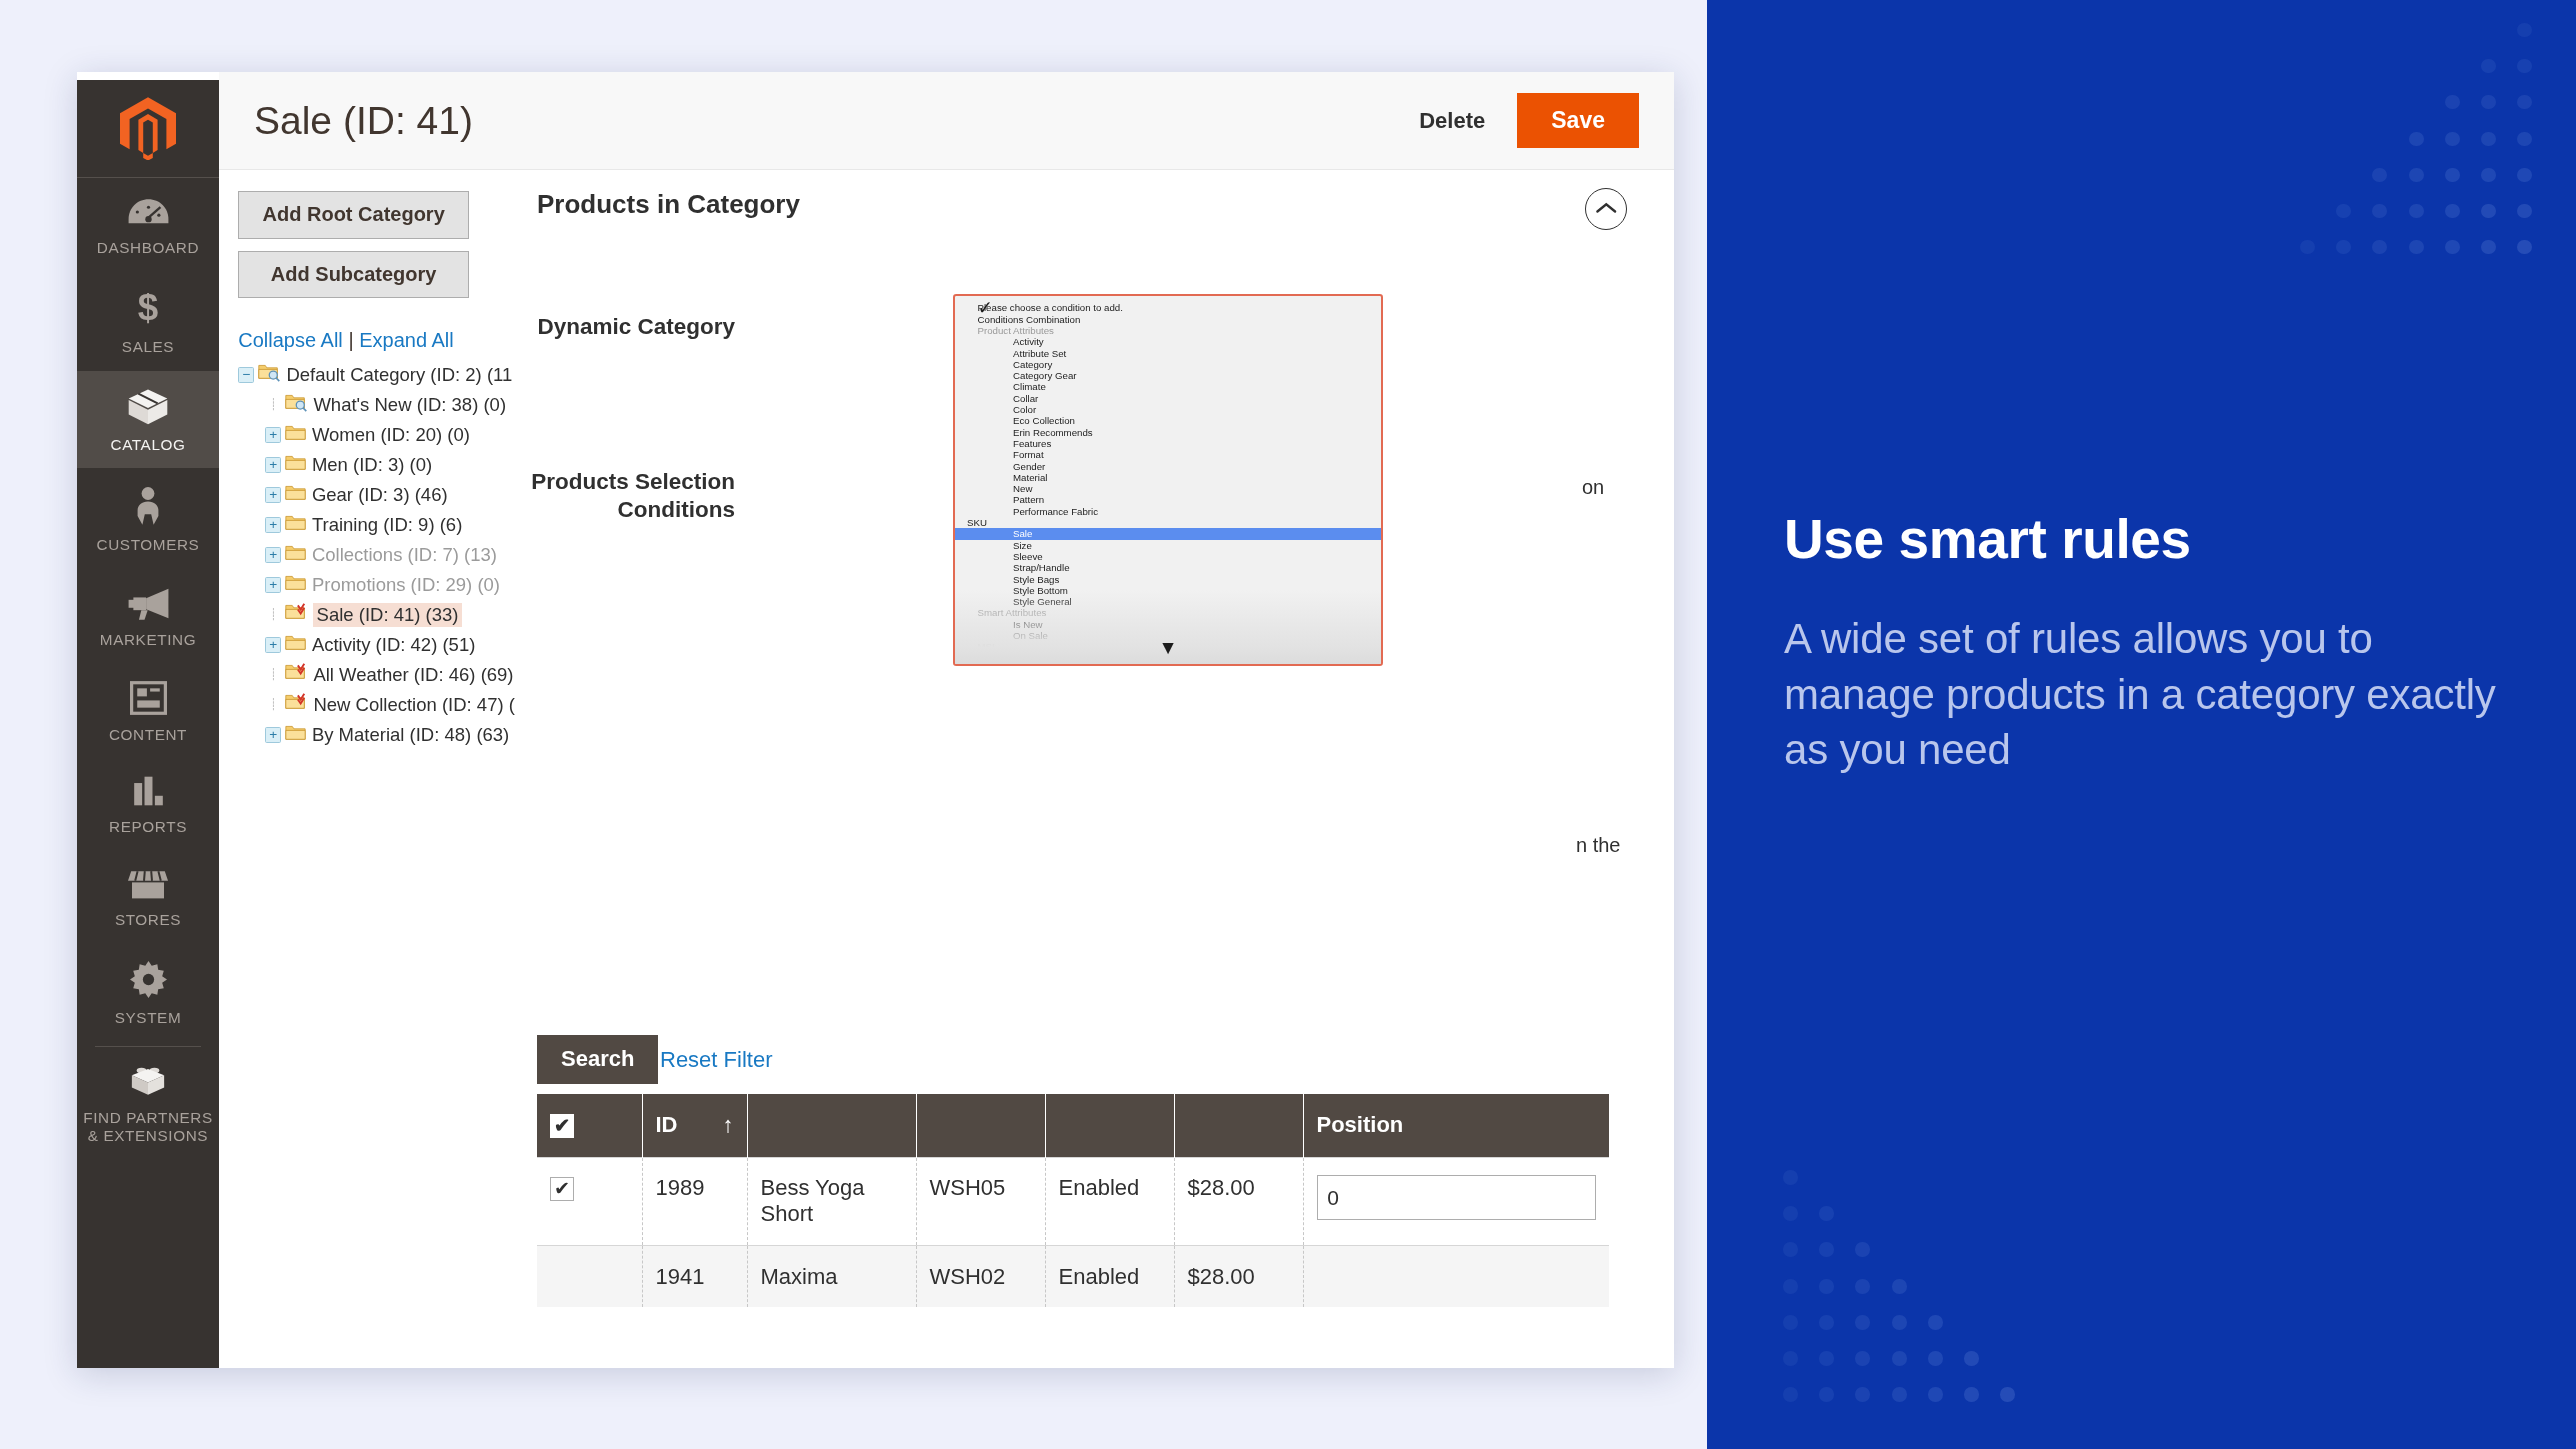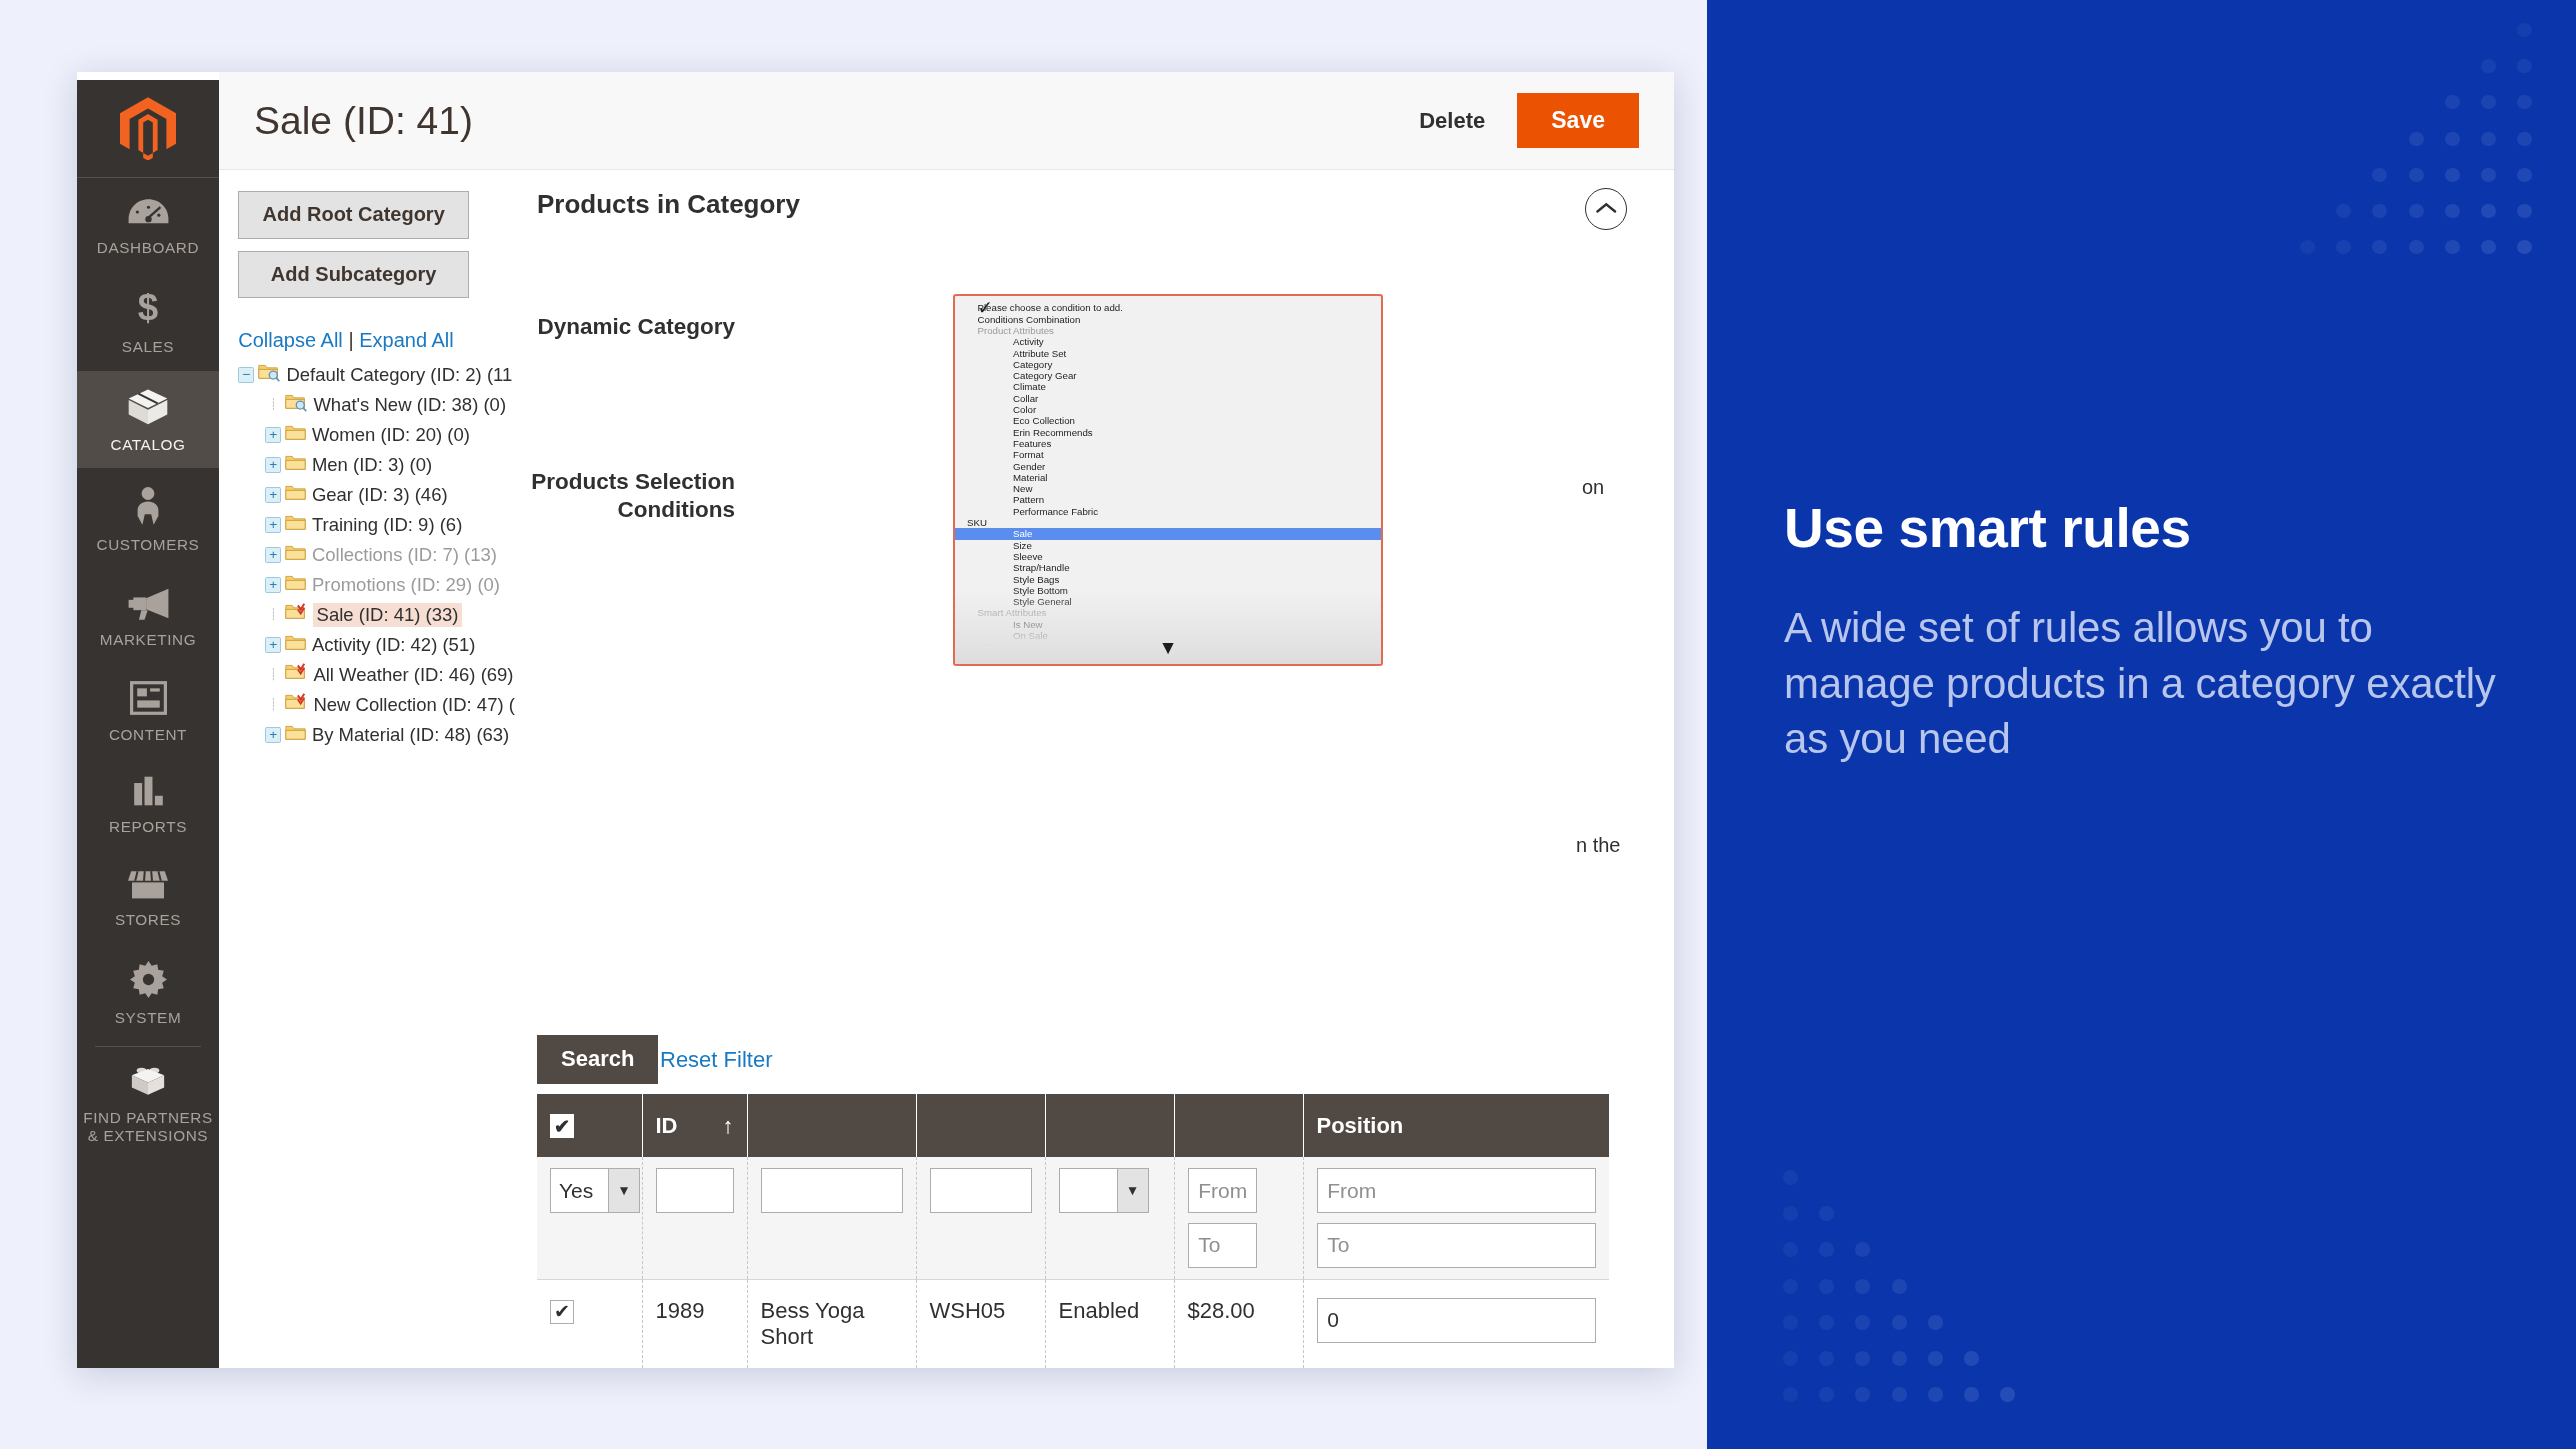--- a/index.html
+++ b/index.html
@@ -17,21 +17,21 @@
   }
 
   
   .promo {
     position: absolute; left: 1707px; top: 0; width: 869px; height: 1449px;
     background: #0b35aa; overflow: hidden;
   }
   .dots-tr { position: absolute; right: 44px; top: 22.5px; }
   .dots-bl { position: absolute; left: 76px; bottom: 47px; }
   .dot { position: absolute; border-radius: 50%; background: #2f56bd; }
-  .promo-text { position: absolute; left: 77px; top: 500px; width: 725px; }
+  .promo-text { position: absolute; left: 77px; top: 511px; width: 725px; }
   .promo-title {
     font-size: 55px; font-weight: 700; color: #ffffff;
     letter-spacing: -0.4px; line-height: 1.05;
   }
   .promo-sub {
     margin-top: 42px; font-size: 42px; font-weight: 400;
     color: #b9c6ec; line-height: 1.33; letter-spacing: -0.2px;
   }
 
   
@@ -584,35 +584,20 @@
                 <span style="float:right">↑</span>
               </th>
               <th></th>
               <th></th>
               <th></th>
               <th></th>
               <th>Position</th>
             </tr>
           </thead>
           <tbody id="grid-body">
-              <tr class="filters">
-                <td><span class="sel">
-                    <span class="val">Yes</span>
-                    <span class="arw">▼</span>
-                  </span></td>
-                <td><input class="inp" value="" style=""></td>
-                <td><input class="inp" value="" style=""></td>
-                <td><input class="inp" value="" style=""></td>
-                <td><span class="sel">
-                    <span class="val"></span>
-                    <span class="arw">▼</span>
-                  </span></td>
-                <td><input class="inp sm mb" placeholder="From" style=""><input class="inp sm" placeholder="To" style=""></td>
-                <td><input class="inp mb" placeholder="From" style=""><input class="inp" placeholder="To" style=""></td>
-              </tr>
               <tr class="datarow">
                 <td><span class="cbox">✔</span></td>
                 <td>1989</td>
                 <td>Bess Yoga Short</td>
                 <td>WSH05</td>
                 <td>Enabled</td>
                 <td>$28.00</td>
                 <td><input class="inp pos" value="0" style=""></td>
               </tr>
               <tr class="datarow alt">

